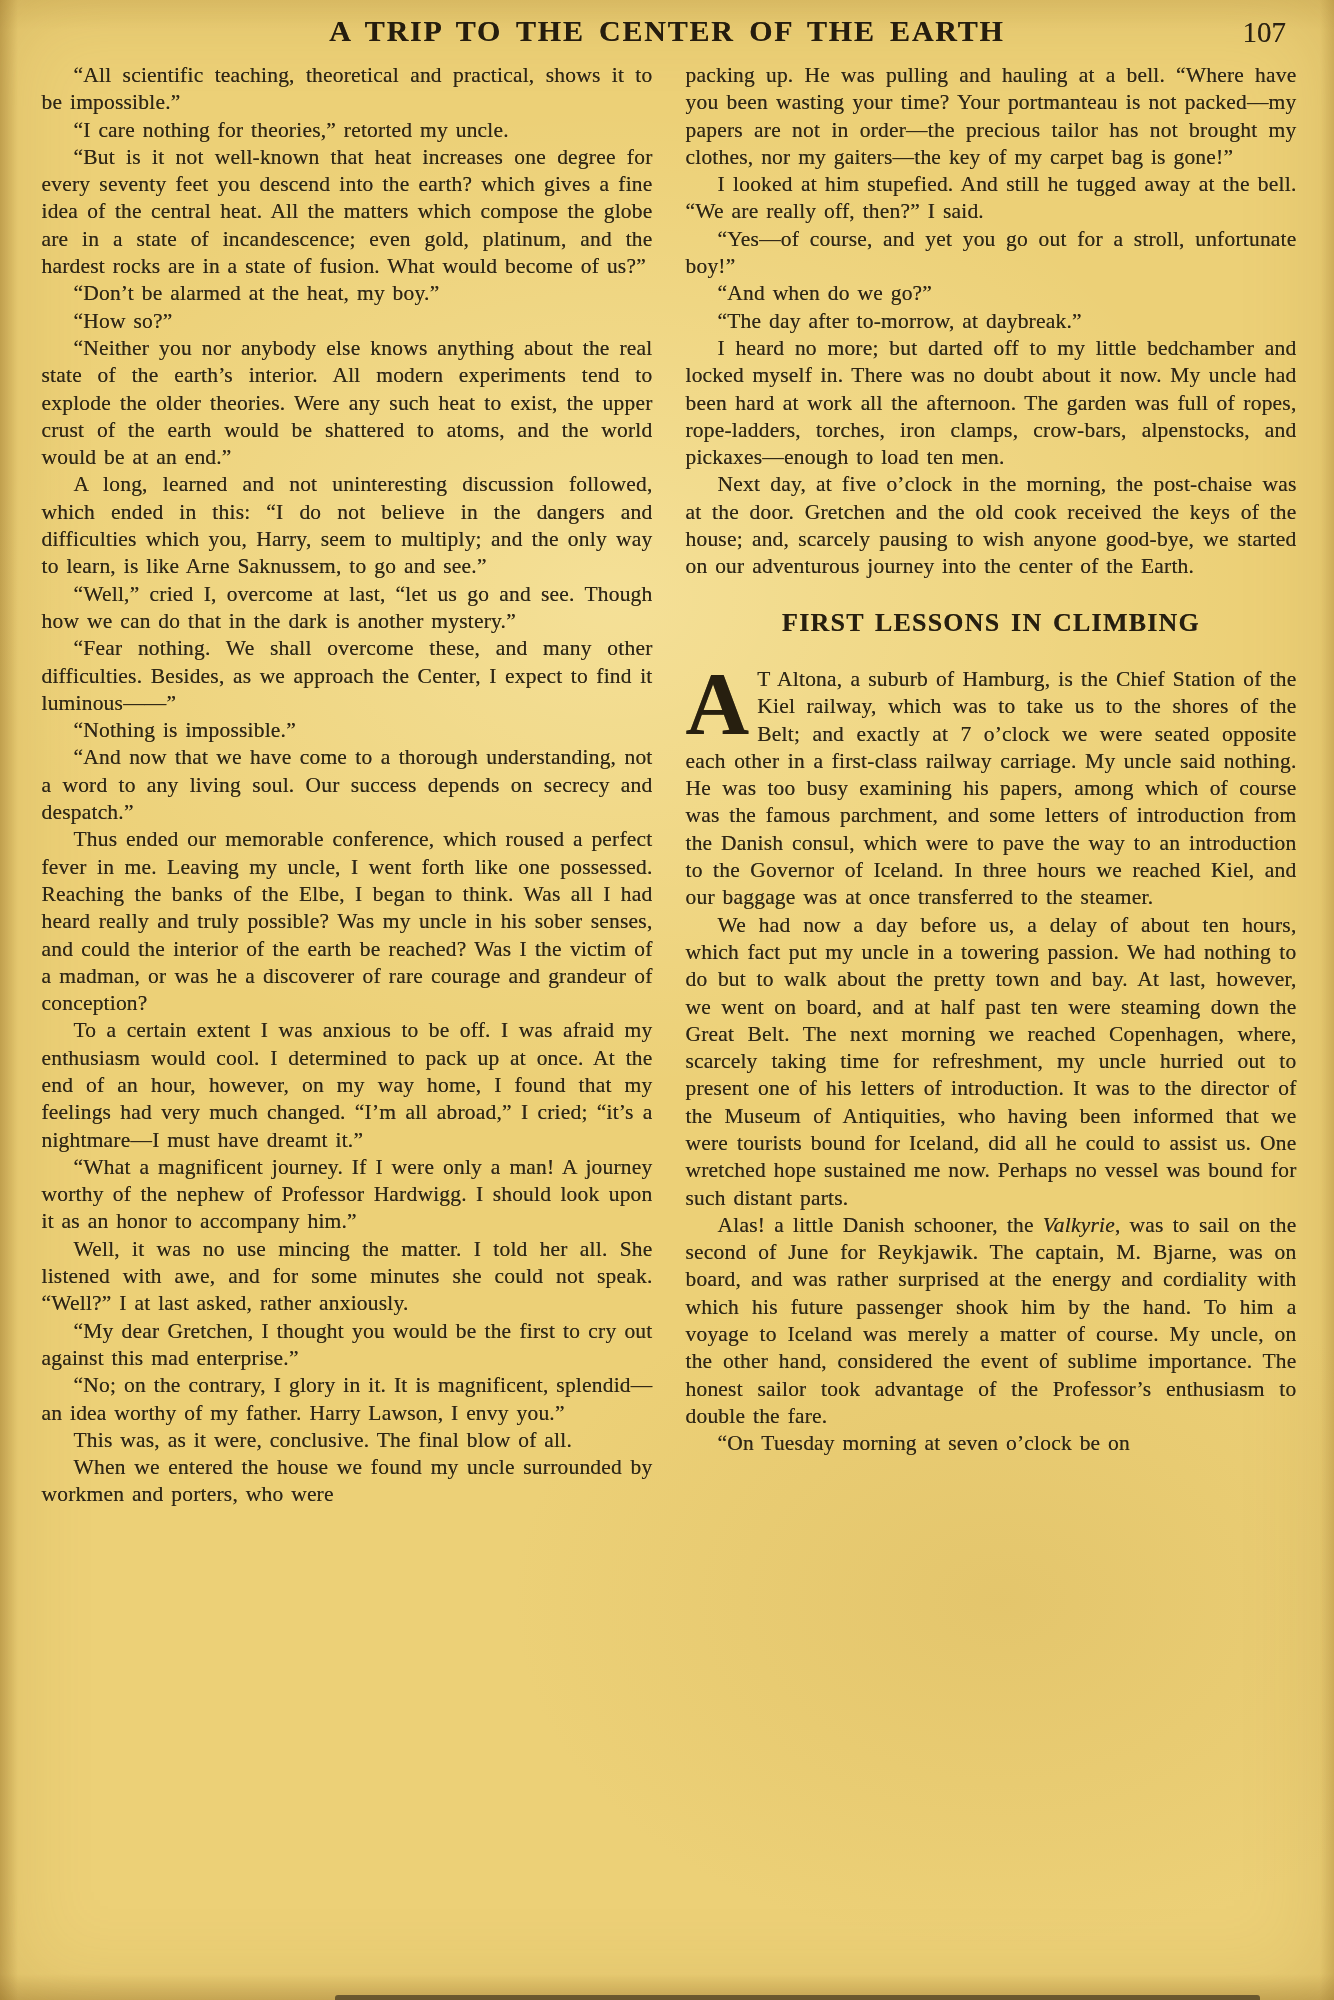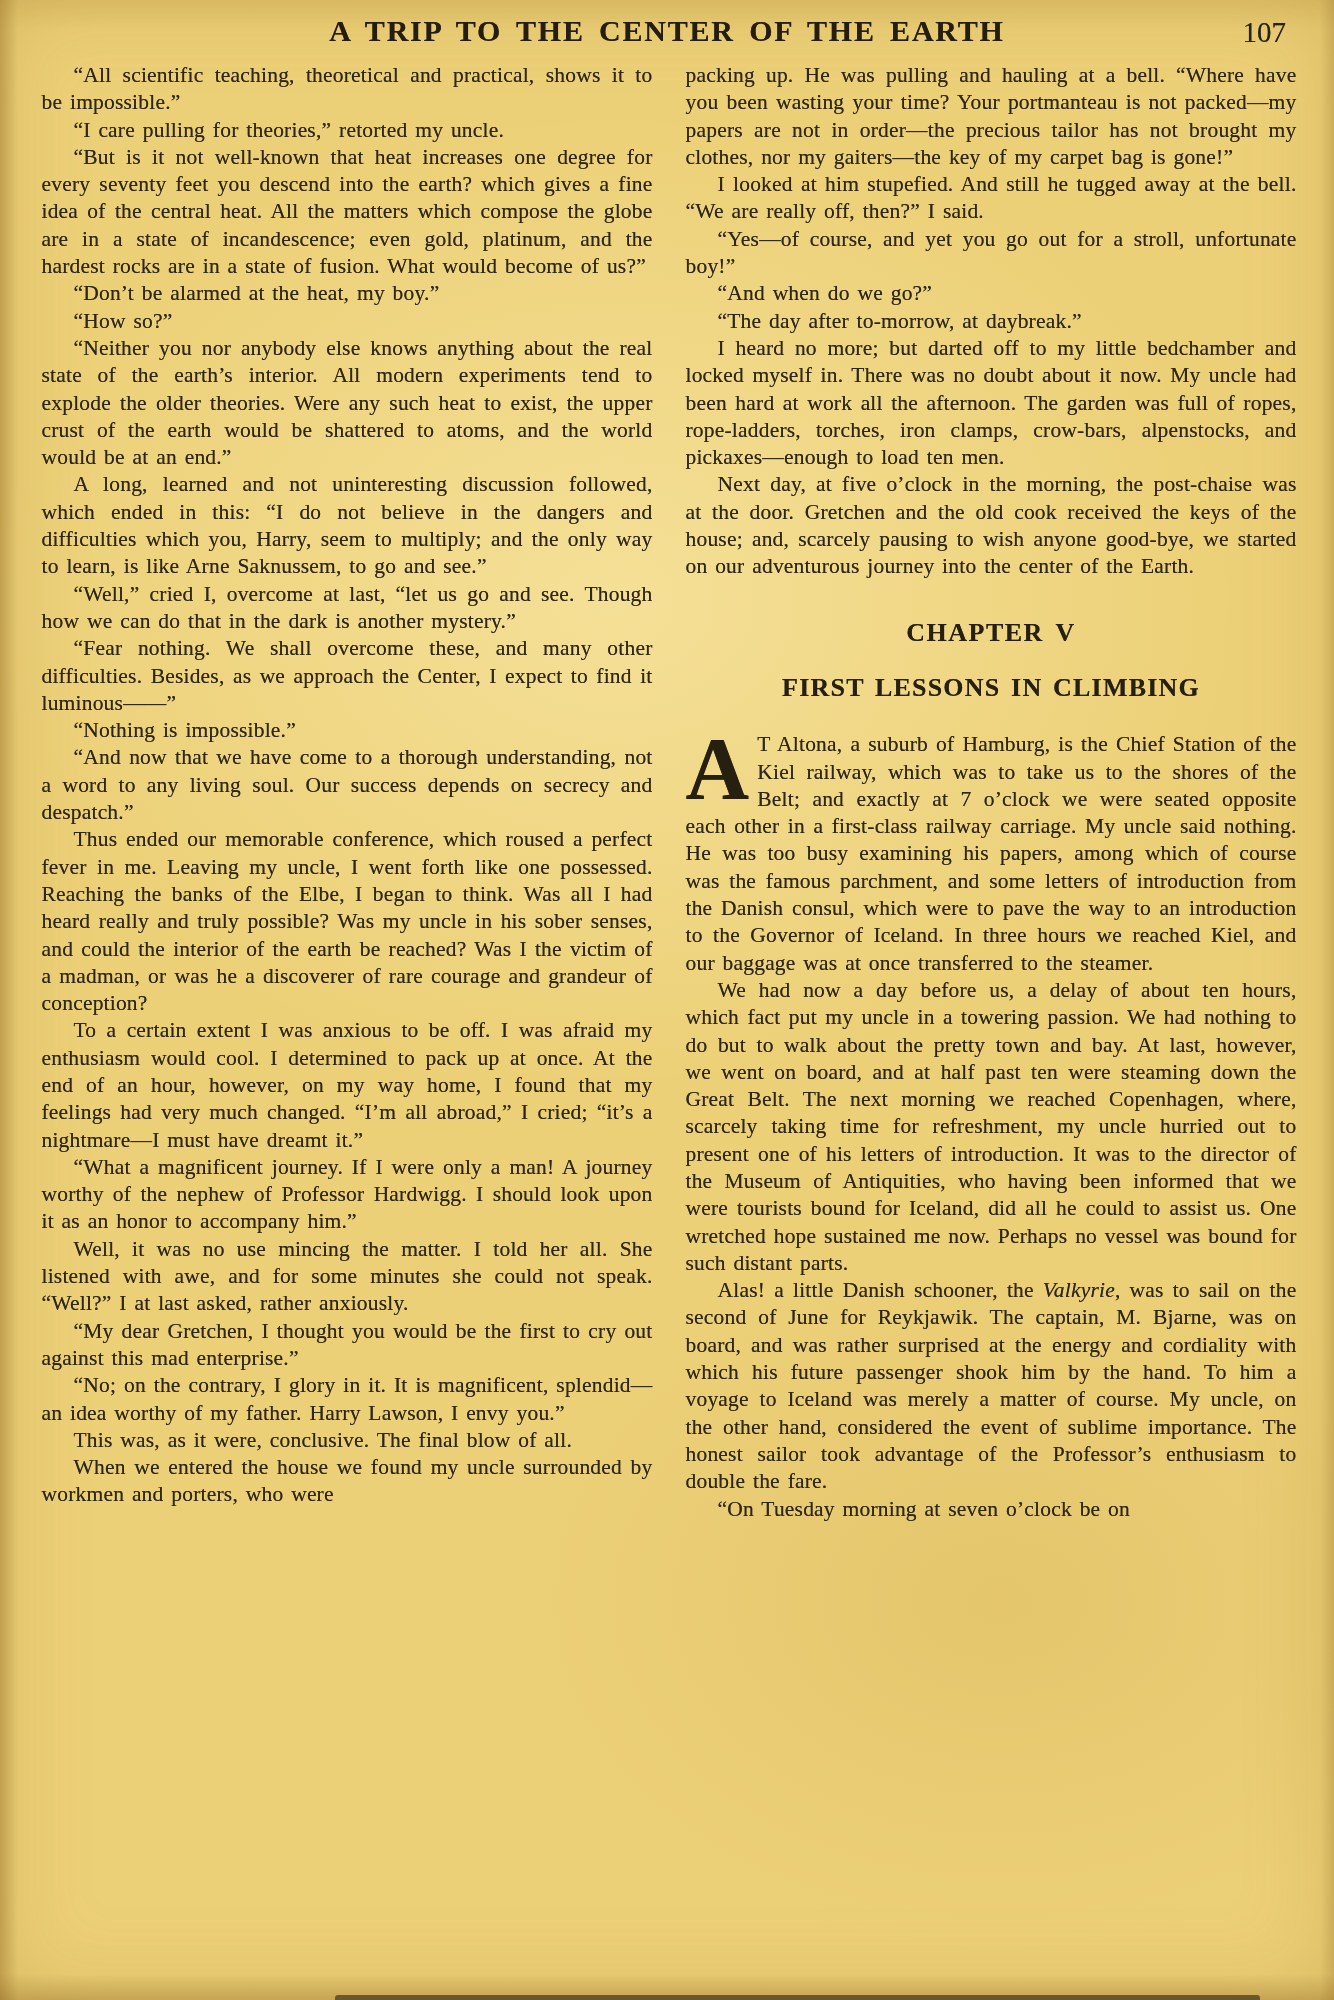--- a/index.html
+++ b/index.html
@@ -87,21 +87,21 @@
 
   <div class="running-head">
     <span class="head-title">A TRIP TO THE CENTER OF THE EARTH</span>
     <span class="page-number">107</span>
   </div>
 
   <div class="columns">
 
     <div class="col col-left">
       <p class="para">“All scientific teaching, theoretical and practical, shows it to be impossible.”</p>
-      <p class="para">“I care pulling for theories,” retorted my uncle.</p>
+      <p class="para">“I care nothing for theories,” retorted my uncle.</p>
       <p class="para">“But is it not well-known that heat increases one degree for every seventy feet you descend into the earth? which gives a fine idea of the central heat.  All the matters which compose the globe are in a state of incandescence; even gold, platinum, and the hardest rocks are in a state of fusion.  What would become of us?”</p>
       <p class="para">“Don’t be alarmed at the heat, my boy.”</p>
       <p class="para">“How so?”</p>
       <p class="para">“Neither you nor anybody else knows anything about the real state of the earth’s interior.  All modern experiments tend to explode the older theories.  Were any such heat to exist, the upper crust of the earth would be shattered to atoms, and the world would be at an end.”</p>
       <p class="para">A long, learned and not uninteresting discussion followed, which ended in this: “I do not believe in the dangers and difficulties which you, Harry, seem to multiply; and the only way to learn, is like Arne Saknussem, to go and see.”</p>
       <p class="para">“Well,” cried I, overcome at last, “let us go and see.  Though how we can do that in the dark is another mystery.”</p>
       <p class="para">“Fear nothing.  We shall overcome these, and many other difficulties.  Besides, as we approach the Center, I expect to find it luminous——”</p>
       <p class="para">“Nothing is impossible.”</p>
       <p class="para">“And now that we have come to a thorough understanding, not a word to any living soul.  Our success depends on secrecy and despatch.”</p>
       <p class="para">Thus ended our memorable conference, which roused a perfect fever in me.  Leaving my uncle, I went forth like one possessed.  Reaching the banks of the Elbe, I began to think.  Was all I had heard really and truly possible?  Was my uncle in his sober senses, and could the interior of the earth be reached?  Was I the victim of a madman, or was he a discoverer of rare courage and grandeur of conception?</p>
@@ -116,21 +116,20 @@
 
     <div class="col col-right">
       <p class="para no-indent">packing up.  He was pulling and hauling at a bell. “Where have you been wasting your time?  Your portmanteau is not packed—my papers are not in order—the precious tailor has not brought my clothes, nor my gaiters—the key of my carpet bag is gone!”</p>
       <p class="para">I looked at him stupefied.  And still he tugged away at the bell. “We are really off, then?” I said.</p>
       <p class="para">“Yes—of course, and yet you go out for a stroll, unfortunate boy!”</p>
       <p class="para">“And when do we go?”</p>
       <p class="para">“The day after to-morrow, at daybreak.”</p>
       <p class="para">I heard no more; but darted off to my little bedchamber and locked myself in.  There was no doubt about it now.  My uncle had been hard at work all the afternoon.  The garden was full of ropes, rope-ladders, torches, iron clamps, crow-bars, alpenstocks, and pickaxes—enough to load ten men.</p>
       <p class="para">Next day, at five o’clock in the morning, the post-chaise was at the door.  Gretchen and the old cook received the keys of the house; and, scarcely pausing to wish anyone good-bye, we started on our adventurous journey into the center of the Earth.</p>
 
-      <h2 class="chapter-title">CHAPTER V</h2>
       <h3 class="chapter-subtitle">FIRST LESSONS IN CLIMBING</h3>
 
       <p class="para no-indent"><span class="drop-cap">A</span><span>T Altona, a suburb of Hamburg, is the Chief Station of the Kiel railway, which was to take us to the shores of the Belt; and exactly at 7 o’clock we were seated opposite each other in a first-class railway carriage.  My uncle said nothing.  He was too busy examining his papers, among which of course was the famous parchment, and some letters of introduction from the Danish consul, which were to pave the way to an introduction to the Governor of Iceland.  In three hours we reached Kiel, and our baggage was at once transferred to the steamer.</span></p>
 
       <p class="para">We had now a day before us, a delay of about ten hours, which fact put my uncle in a towering passion.  We had nothing to do but to walk about the pretty town and bay.  At last, however, we went on board, and at half past ten were steaming down the Great Belt.  The next morning we reached Copenhagen, where, scarcely taking time for refreshment, my uncle hurried out to present one of his letters of introduction.  It was to the director of the Museum of Antiquities, who having been informed that we were tourists bound for Iceland, did all he could to assist us.  One wretched hope sustained me now.  Perhaps no vessel was bound for such distant parts.</p>
 
       <p class="para"><span>Alas! a little Danish schooner, the </span><em>Valkyrie</em><span>, was to sail on the second of June for Reykjawik.  The captain, M. Bjarne, was on board, and was rather surprised at the energy and cordiality with which his future passenger shook him by the hand.  To him a voyage to Iceland was merely a matter of course.  My uncle, on the other hand, considered the event of sublime importance. The honest sailor took advantage of the Professor’s enthusiasm to double the fare.</span></p>
 
       <p class="para">“On Tuesday morning at seven o’clock be on</p>
     </div>

